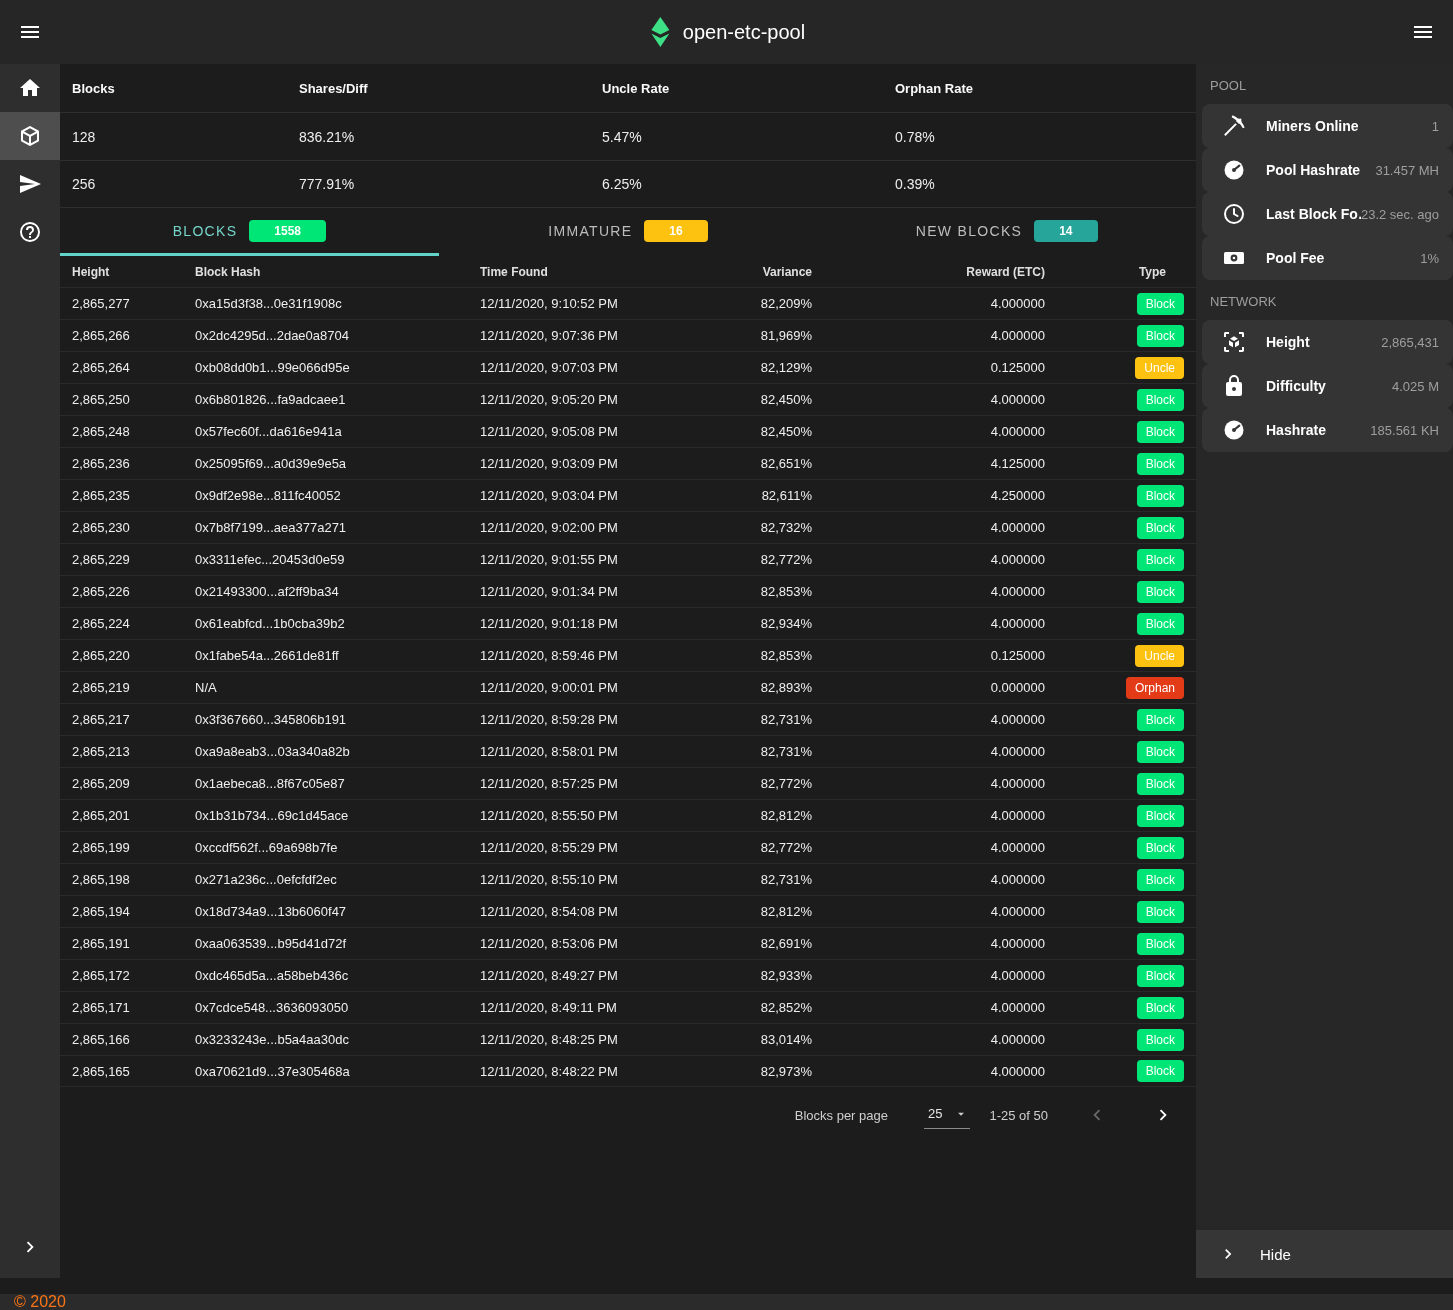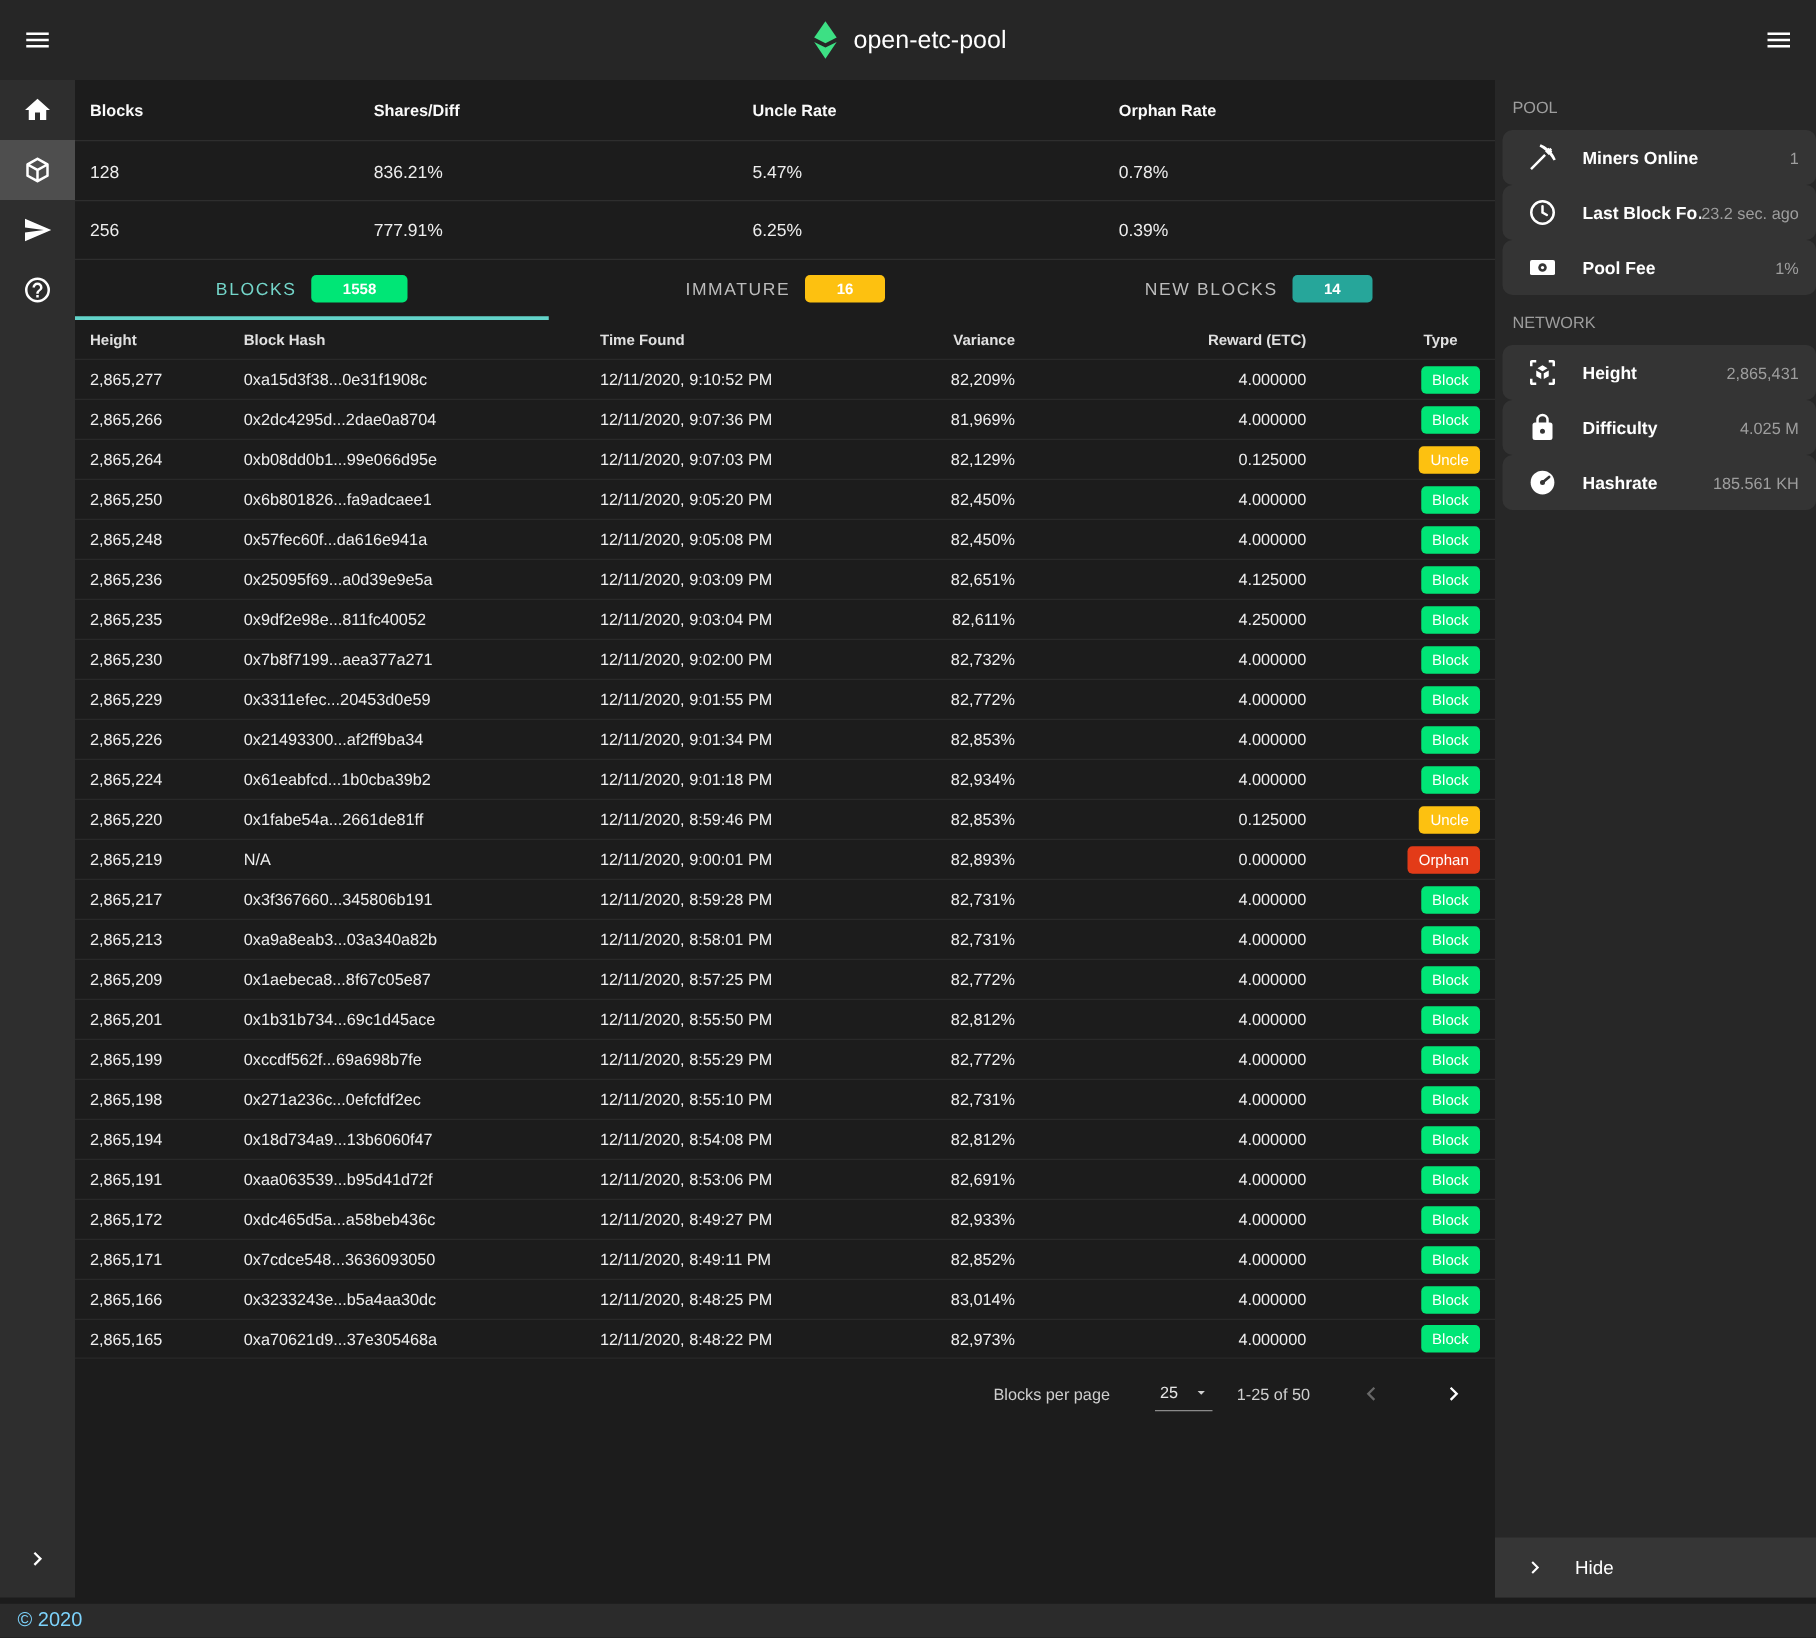--- a/index.html
+++ b/index.html
@@ -67,22 +67,22 @@
   .sidebar { position:absolute; right:0; top:64px; width:257px; bottom:32px; background:#272727; }
   .section-label { color:#9e9e9e; font-size:13px; padding:14px 14px 8px 14px; height:40px; }
   .side-item { height:44px; margin-left:6px; background:#343434; border-radius:8px; display:flex; align-items:center; }
   .side-icon { width:64px; display:flex; justify-content:center; }
   .side-label { flex:1; font-size:14px; font-weight:bold; color:#fff; white-space:nowrap; overflow:hidden; }
   .side-value { font-size:13px; color:#9e9e9e; margin-right:14px; white-space:nowrap; }
   .hide-row { position:absolute; bottom:0; left:0; right:0; height:48px; background:#363636; display:flex; align-items:center; cursor:pointer; }
   .hide-label { font-size:15px; color:#fff; }
 
   
-  .footer { position:absolute; bottom:0; left:0; right:0; height:27px; background:#2b2b2b;
-            display:flex; align-items:center; padding-left:14px; font-size:16px; color:#7dd3fc; z-index:6;margin-top:12px; }
+  .footer { position:absolute; bottom:0; left:0; right:0; height:16px; background:#2b2b2b;
+            display:flex; align-items:center; padding-left:14px; font-size:16px; color:#f97316; z-index:6;margin-top:12px; }
 </style>
 </head>
 <body>
 
 <div class="topbar">
   <div class="icon-btn menu-left">
     <svg width="24" height="24" viewBox="0 0 24 24">
         <path fill="#fff" d="M3,6H21V8H3V6M3,11H21V13H3V11M3,16H21V18H3V16Z"></path>
       </svg>
   </div>
@@ -495,20 +495,31 @@
   <div class="side-item">
     <span class="side-icon">
       <svg width="24" height="24" viewBox="0 0 24 24">
           <path fill="#fff" d="M14.79,10.62L3.5,21.9L2.1,20.5L13.38,9.21L14.79,10.62M19.27,7.73L19.86,7.14L19.07,6.35L19.71,5.71L18.29,4.29L17.65,4.93L16.86,4.14L16.27,4.73C14.53,3.31 12.57,2.17 10.47,1.37L9.64,3.16C11.39,4.08 13,5.19 14.5,6.5L14,7L17,10L17.5,9.5C18.81,11 19.92,12.61 20.84,14.36L22.63,13.53C21.83,11.43 20.69,9.47 19.27,7.73Z"></path>
         </svg>
     </span>
     <span class="side-label">Miners Online</span>
     <span class="side-value">1</span>
   </div>
 
+  <div class="side-item">
+    <span class="side-icon">
+      <svg width="24" height="24" viewBox="0 0 24 24">
+        <circle cx="12" cy="12" r="9.5" fill="#fff"></circle>
+        <line x1="12" y1="12" x2="17.3" y2="7.6" stroke="#343434" stroke-width="2.2" stroke-linecap="round"></line>
+        <circle cx="12" cy="12" r="2" fill="#343434"></circle>
+      </svg>
+    </span>
+    <span class="side-label">Pool Hashrate</span>
+    <span class="side-value">31.457 MH</span>
+  </div>
 
   <div class="side-item">
     <span class="side-icon">
       <svg width="24" height="24" viewBox="0 0 24 24">
         <circle cx="12" cy="12" r="9" fill="none" stroke="#fff" stroke-width="2"></circle>
         <path d="M12 7v5l3.5 2" fill="none" stroke="#fff" stroke-width="2" stroke-linecap="round"></path>
       </svg>
     </span>
     <span class="side-label">Last Block Fo…</span>
     <span class="side-value">23.2 sec. ago</span>

